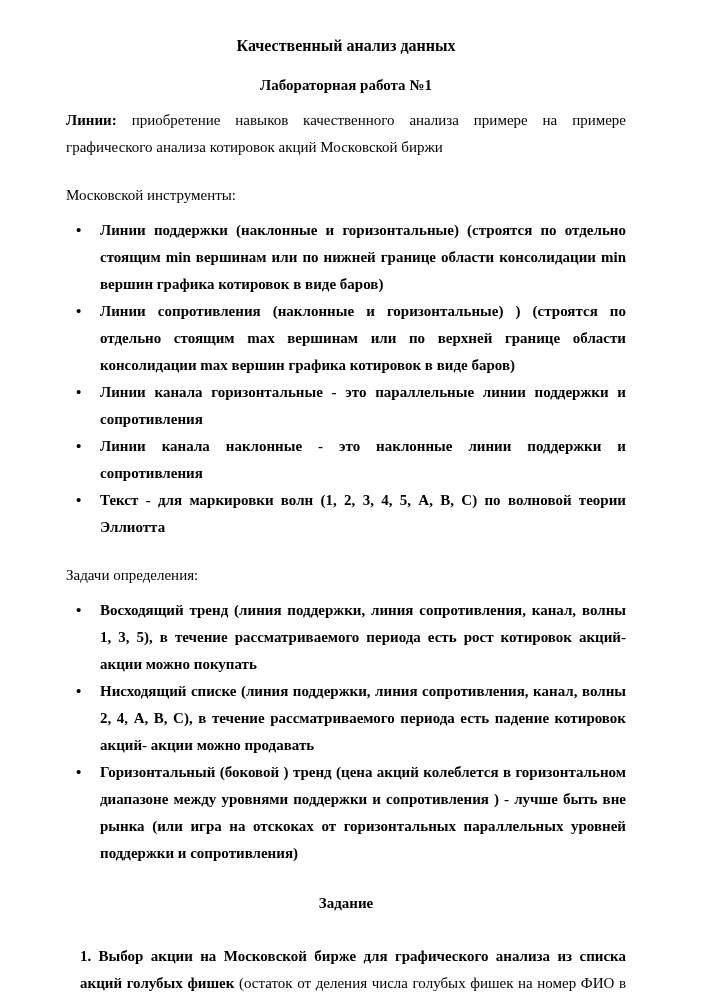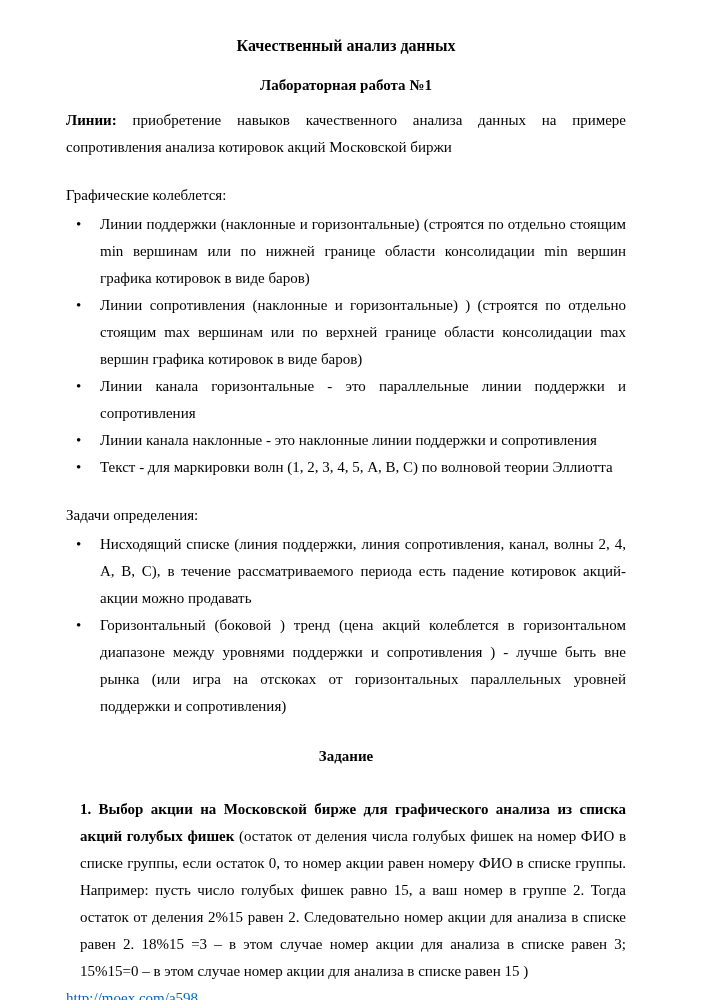--- a/index.html
+++ b/index.html
@@ -37,22 +37,23 @@
   .goal-para {
     margin-top: 0;
   }
   .section-heading {
     margin-top: 21px;
     text-align: left;
   }
   .bold { font-weight: bold; }
   ul.bullets {
     list-style: none;
-    margin: 2px 0 0 0;
+    margin: 8px 0 0 0;
     padding: 0;
+    font-weight: bold;
   }
   ul.bullets li {
     position: relative;
     padding-left: 34px;
     text-align: justify;
   }
   ul.bullets li::before {
     content: "\2022";
     position: absolute;
     left: 10px;
@@ -79,35 +80,36 @@
 </style>
 </head>
 <body>
 
 <div class="page">
 
   <h1 class="doc-title">Качественный анализ данных</h1>
 
   <p class="doc-subtitle">Лабораторная работа №1</p>
 
-  <p class="para goal-para"><span class="bold">Линии:</span> <span>приобретение навыков качественного анализа данных на примере сопротивления анализа котировок акций Московской биржи</span></p>
+  <p class="para goal-para"><span class="bold">Линии:</span> <span>приобретение навыков качественного анализа примере на примере графического анализа котировок акций Московской биржи</span></p>
 
-  <p class="para section-heading">Графические колеблется:</p>
+  <p class="para section-heading">Московской инструменты:</p>
 
   <ul class="bullets">
     <li>Линии  поддержки (наклонные и горизонтальные) (строятся по отдельно стоящим min вершинам или по нижней границе области консолидации min вершин графика котировок в виде баров)</li>
     <li>Линии сопротивления (наклонные и горизонтальные) ) (строятся по отдельно стоящим max вершинам или по верхней границе области консолидации max вершин графика котировок в виде баров)</li>
     <li>Линии канала  горизонтальные  - это параллельные линии поддержки и сопротивления</li>
     <li>Линии канала наклонные - это наклонные линии поддержки и сопротивления</li>
     <li>Текст - для маркировки волн (1, 2, 3, 4, 5, A, B, C) по волновой теории Эллиотта</li>
   </ul>
 
   <p class="para section-heading">Задачи определения:</p>
 
   <ul class="bullets">
+    <li>Восходящий тренд (линия поддержки, линия сопротивления, канал, волны 1, 3, 5),  в течение рассматриваемого периода есть рост котировок акций-  акции можно покупать</li>
     <li>Нисходящий списке (линия поддержки, линия сопротивления, канал, волны 2, 4, A, B, C),  в течение рассматриваемого периода есть падение котировок акций-  акции можно продавать</li>
     <li>Горизонтальный (боковой ) тренд (цена акций колеблется в горизонтальном диапазоне между уровнями поддержки и сопротивления ) - лучше быть вне рынка (или игра на отскоках от горизонтальных параллельных уровней поддержки и сопротивления)</li>
   </ul>
 
   <p class="assignment-heading">Задание</p>
 
   <p class="para task-para"><span class="bold">1. Выбор акции на Московской бирже для графического анализа из списка акций голубых фишек </span><span>(остаток от деления числа голубых фишек на номер ФИО  в списке группы, если остаток 0, то номер акции равен номеру ФИО  в списке группы. Например: пусть число голубых фишек равно 15, а ваш номер в группе 2. Тогда остаток от деления 2%15 равен 2. Следовательно номер акции для анализа в списке равен 2.   18%15 =3 – в этом случае номер акции для анализа в списке равен 3; 15%15=0  – в этом случае номер акции для анализа в списке равен 15 )</span></p>
 
   <p class="link-para"><a class="doc-link">http://moex.com/a598</a></p>
 

